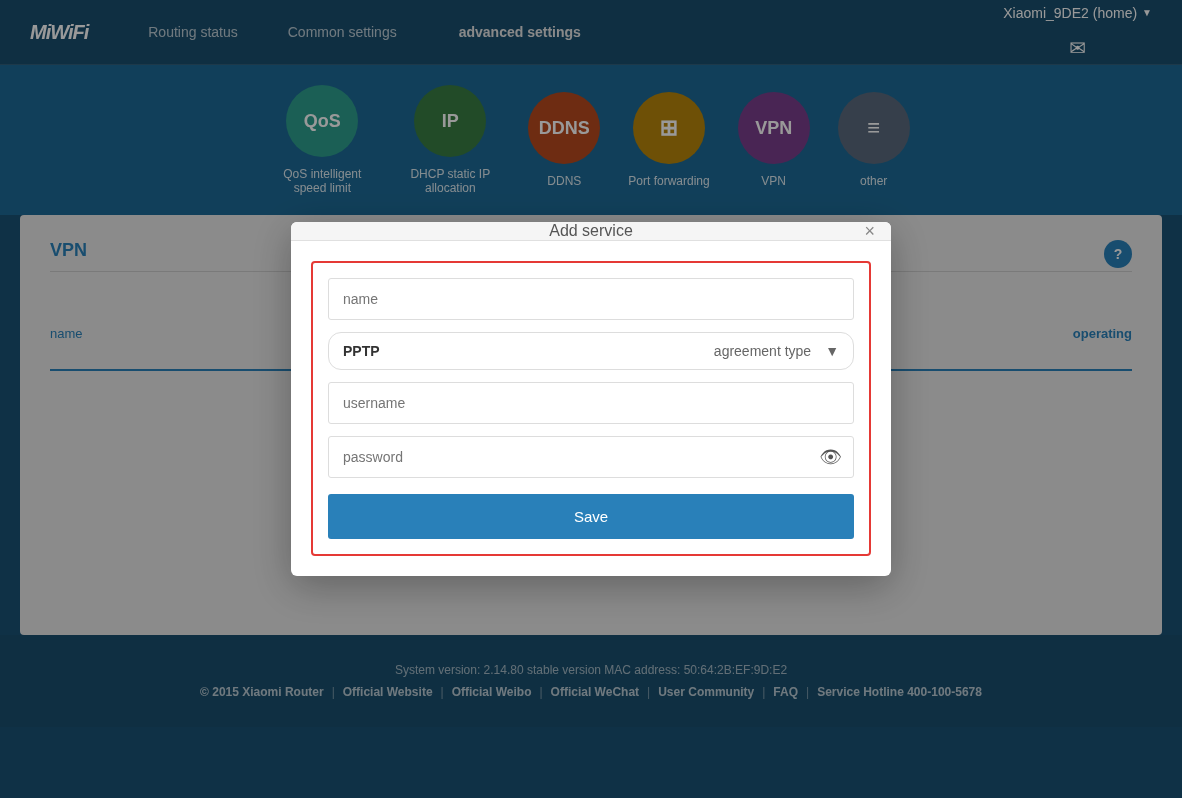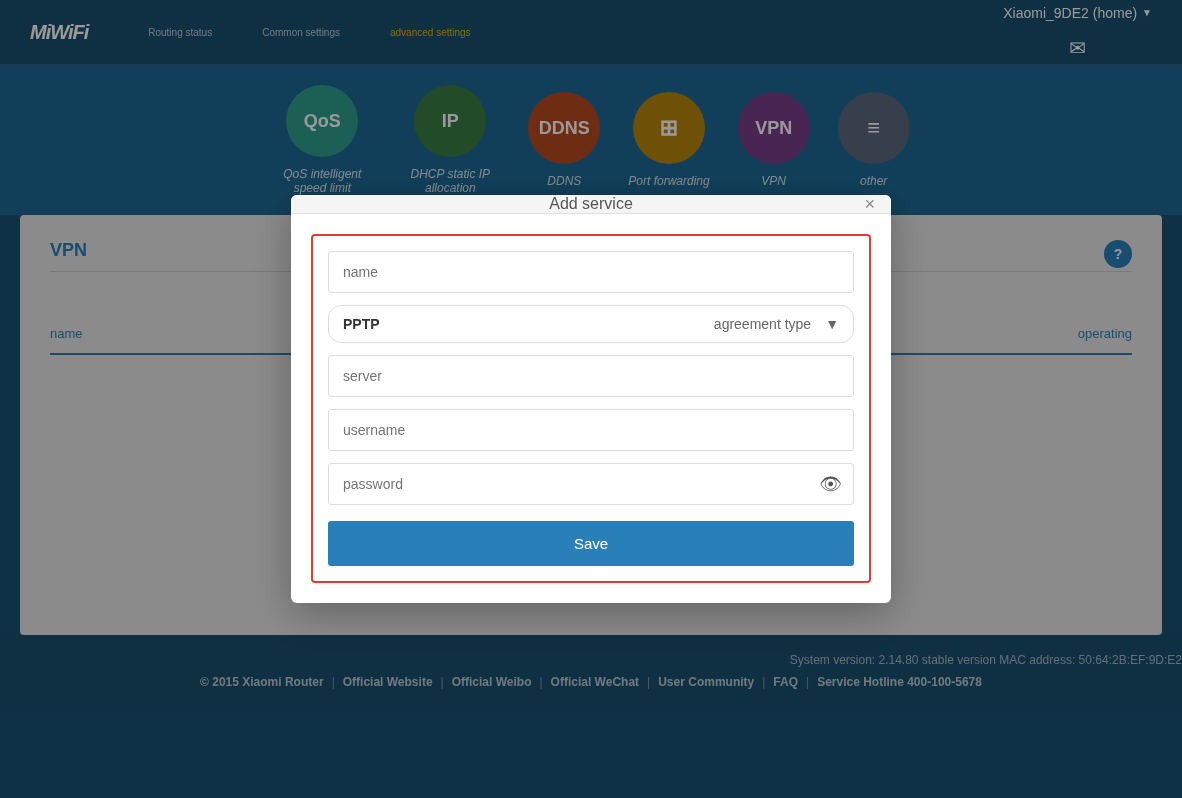--- a/index.html
+++ b/index.html
@@ -23,26 +23,27 @@
       font-style: italic;
     }
     .nav-links {
       display: flex;
       gap: 50px;
       flex: 1;
     }
     .nav-link {
       color: rgba(255,255,255,0.7);
       text-decoration: none;
-      font-size: 10px;
+      font-size: 14px;
       cursor: pointer;
     }
     .nav-link.active {
-      color: #eab308;
-      font-weight: normal;
+      color: #e5e5e5;
+      font-weight: bold;
+      margin-left: 12px;
     }
     .header-right {
       display: flex;
       align-items: center;
       gap: 15px;
       flex-direction: column;
     }
     .device-name {
       color: white;
       font-size: 14px;
@@ -81,21 +82,20 @@
       justify-content: center;
       font-size: 18px;
       font-weight: bold;
       color: white;
     }
     .icon-label {
       color: rgba(255,255,255,0.85);
       font-size: 12px;
       text-align: center;
       max-width: 100px;
-      font-style: italic;
     }
     .bg-teal { background: #2e9e8e; }
     .bg-green { background: #3a7d44; }
     .bg-orange-red { background: #b84a1e; }
     .bg-gold { background: #b8860b; }
     .bg-purple { background: #7b3f8c; }
     .bg-gray-blue { background: #5a6a7e; }
 
     
     .main-content {
@@ -126,27 +126,27 @@
       padding-bottom: 8px;
       margin-bottom: 10px;
     }
     .table-header-cell {
       flex: 1;
       font-size: 13px;
       color: #555;
       padding: 5px 0;
     }
     .table-header-cell.name-col { flex: 2; color: #2980b9; border-bottom: 2px solid #2980b9; margin-bottom: -10px; padding-bottom: 10px; }
-    .table-header-cell.operating-col { flex: 1; text-align: right; color: #2980b9; border-bottom: 2px solid #2980b9; margin-bottom: -10px; padding-bottom: 12px; }
+    .table-header-cell.operating-col { flex: 1; text-align: right; color: #2980b9; border-bottom: 2px solid #2980b9; margin-bottom: -10px; padding-bottom: 28px; font-weight: bold; }
 
     
     .footer {
       background: #1a4f6e;
-      padding: 18px 0;
-      text-align: right;
+      padding: 28px 0;
+      text-align: center;
     }
     .footer-sys-info {
       color: rgba(255,255,255,0.6);
       font-size: 12px;
       margin-bottom: 8px;
     }
     .footer-links {
       display: flex;
       justify-content: center;
       align-items: center;
@@ -378,21 +378,20 @@
         <input class="form-input" type="text" placeholder="name" style="">
 
         <div class="agreement-row">
           <span class="agreement-label">PPTP</span>
           <span class="agreement-type">
             <span>agreement type</span>
             <span>▼</span>
           </span>
         </div>
 
-        <input class="form-input" type="text" placeholder="server" style="">
 
         <input class="form-input" type="text" placeholder="username" style="">
 
         <div class="password-row">
           <input class="form-input" type="password" placeholder="password" style="">
           <span class="eye-icon">👁</span>
         </div>
 
         <button class="save-btn">Save</button>
       </div>

